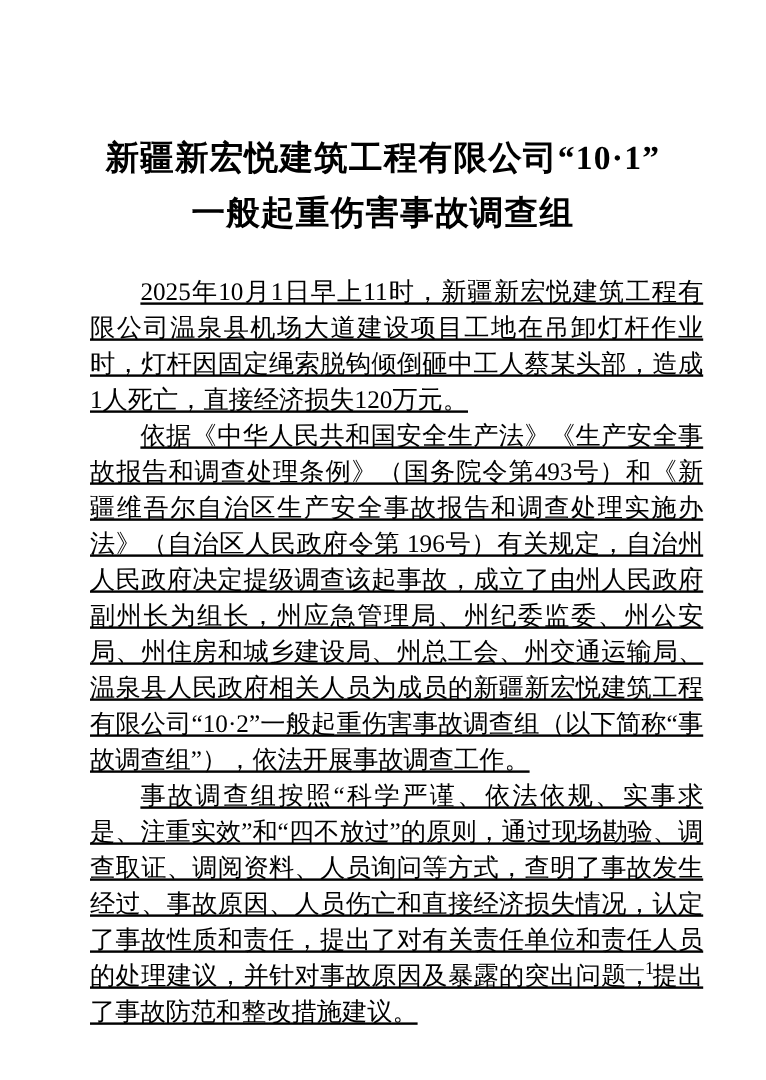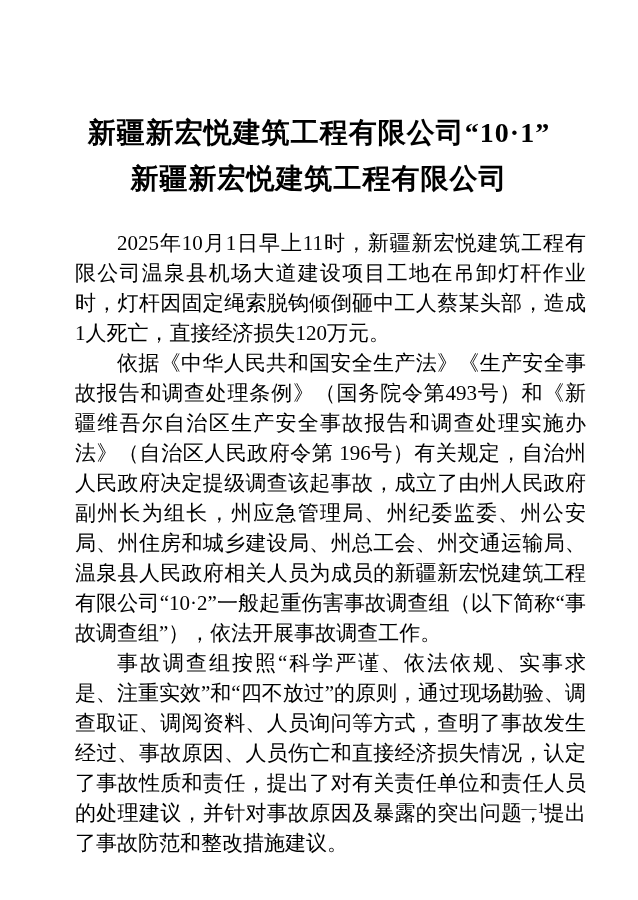--- a/index.html
+++ b/index.html
@@ -28,20 +28,21 @@
     font-weight: bold;
     line-height: 46px;
     letter-spacing: 1px;
     white-space: nowrap;
   }
   .body-block {
     position: absolute;
     top: 228px;
     left: 75px;
     width: 511px;
+    text-decoration: underline;
   }
   .body-block p {
     margin: 0;
     padding: 0;
     font-size: 21px;
     line-height: 30px;
     text-align: justify;
     text-indent: 2em;
     word-break: break-all;
   }
@@ -54,21 +55,21 @@
     letter-spacing: 1px;
   }
 </style>
 </head>
 <body>
 
 <div class="page">
 
   <div class="title-block">
     <div class="title-line">新疆新宏悦建筑工程有限公司“10·1”</div>
-    <div class="title-line">新疆新宏悦建筑工程有限公司</div>
+    <div class="title-line">一般起重伤害事故调查组</div>
   </div>
 
   <div class="body-block">
     <p>2025年10月1日早上11时，新疆新宏悦建筑工程有限公司温泉县机场大道建设项目工地在吊卸灯杆作业时，灯杆因固定绳索脱钩倾倒砸中工人蔡某头部，造成1人死亡，直接经济损失120万元。</p>
     <p>依据《中华人民共和国安全生产法》《生产安全事故报告和调查处理条例》（国务院令第493号）和《新疆维吾尔自治区生产安全事故报告和调查处理实施办法》（自治区人民政府令第 196号）有关规定，自治州人民政府决定提级调查该起事故，成立了由州人民政府副州长为组长，州应急管理局、州纪委监委、州公安局、州住房和城乡建设局、州总工会、州交通运输局、温泉县人民政府相关人员为成员的新疆新宏悦建筑工程有限公司“10·2”一般起重伤害事故调查组（以下简称“事故调查组”），依法开展事故调查工作。</p>
     <p>事故调查组按照“科学严谨、依法依规、实事求是、注重实效”和“四不放过”的原则，通过现场勘验、调查取证、调阅资料、人员询问等方式，查明了事故发生经过、事故原因、人员伤亡和直接经济损失情况，认定了事故性质和责任，提出了对有关责任单位和责任人员的处理建议，并针对事故原因及暴露的突出问题，提出了事故防范和整改措施建议。</p>
   </div>
 
   <div class="page-number">—1—</div>
 

